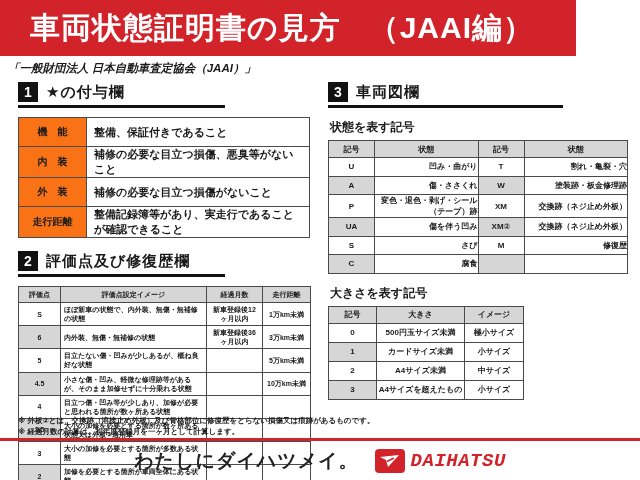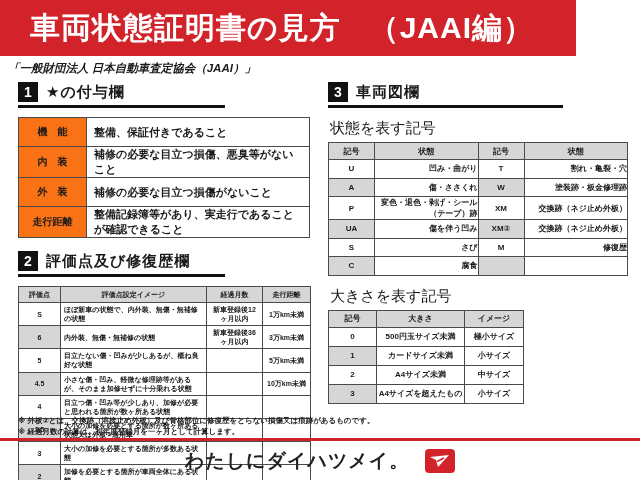--- a/index.html
+++ b/index.html
@@ -44,21 +44,21 @@
   
   .t2 { margin-top:9px; font-size:7px; }
   .t2 th { height:16px; font-size:7px; }
   .t2 td { padding:2px 3px; line-height:1.3; font-weight:bold; }
   .t2 .score { width:42px; text-align:center; }
   .t2 .desc  { width:146px; }
   .t2 .months{ width:56px; text-align:center; }
   .t2 .milea { width:48px; text-align:center; }
   .t2 tbody tr:nth-child(even) .score { background:#d6d6d6; }
   
-  .sub-label { font-size:15px; font-weight:normal; margin:11px 0 4px 2px; }
+  .sub-label { font-size:12px; font-weight:bold; margin:11px 0 4px 2px; }
   
   .t3 { font-size:8px; }
   .t3 th { height:17px; font-size:8px; }
   .t3 td { height:18.5px; padding:0 0; font-weight:bold;text-align:right; }
   .t3 .sym { width:46px; text-align:center; padding:0; }
   .t3 tbody tr:nth-child(even) .sym { background:#d6d6d6; }
   
   .t4 { width:196px; font-size:8px; }
   .t4 th { height:17px; font-size:8px; }
   .t4 td { height:19px; text-align:center; font-weight:bold; }
@@ -280,14 +280,15 @@
 <div class="divider"></div>
 
 <div class="footer">
   <div class="slogan">わたしにダイハツメイ。</div>
   <div class="brand">
     <svg width="30" height="24" viewBox="0 0 30 24">
       <rect x="0" y="0" width="30" height="24" rx="4" fill="#d2232a"></rect>
       <path d="M5 8 L24 6 L13 18 L11 11 Z" fill="#fff"></path>
       <path d="M12 12.5 L19 9" stroke="#d2232a" stroke-width="1.5" fill="none"></path>
     </svg>
+    <span class="brand-name">DAIHATSU</span>
   </div>
 </div>
 
 </body></html>

